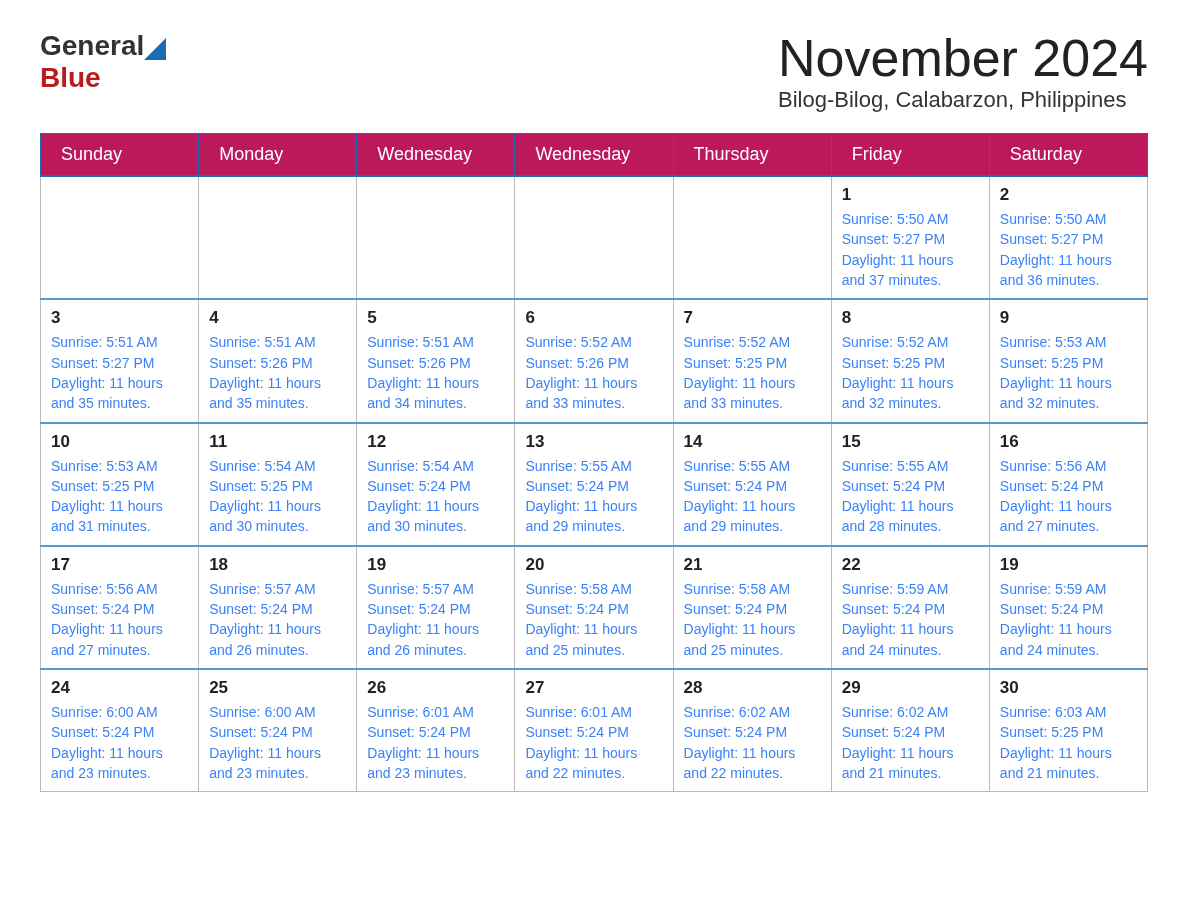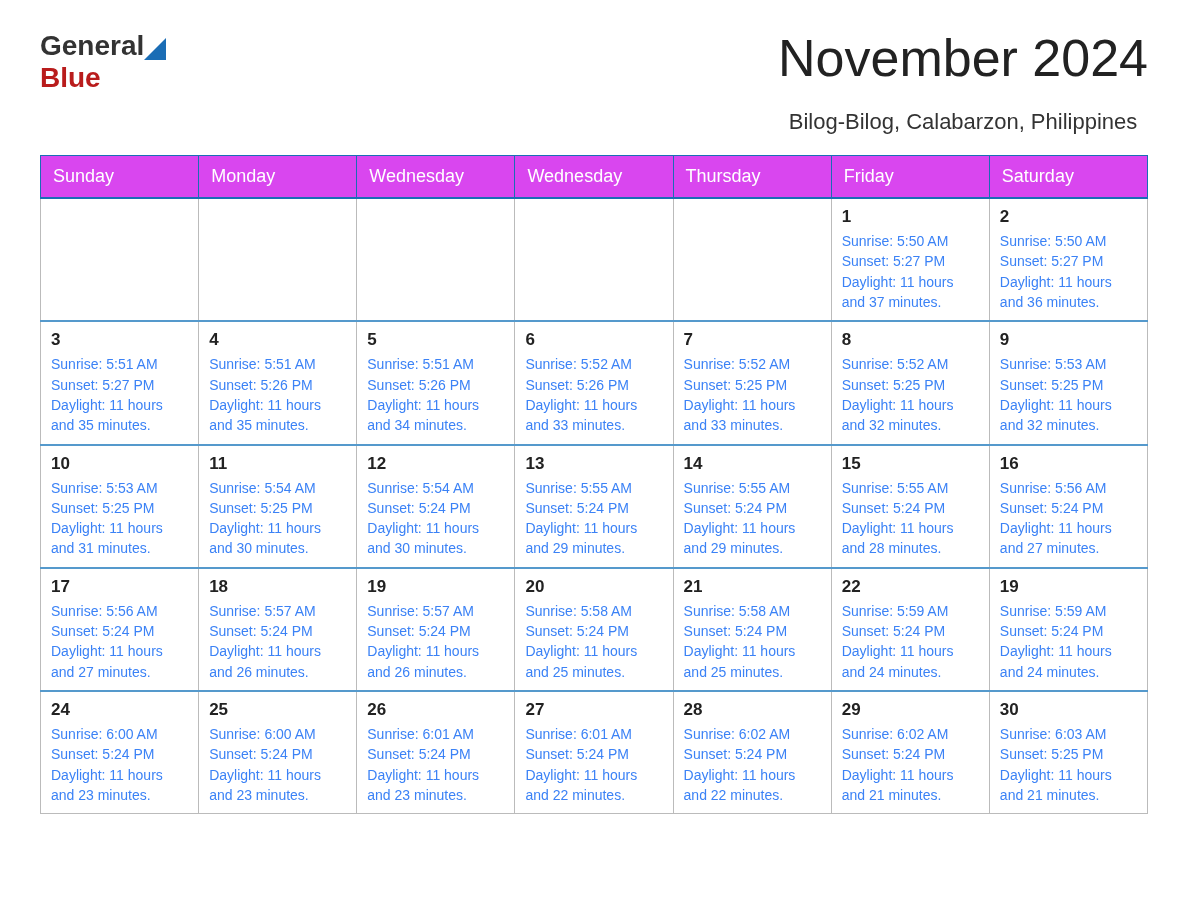--- a/index.html
+++ b/index.html
@@ -29,44 +29,44 @@
     .logo-blue {
       font-size: 28px;
       font-weight: bold;
       color: #b91c1c;
     }
     .logo-general-row {
       display: flex;
       align-items: center;
     }
     .title-block {
-      text-align: center;
+      text-align: left;
     }
     .month-title {
       font-size: 52px;
       font-weight: normal;
       color: #222;
       line-height: 1.1;
     }
     .location-title {
       font-size: 22px;
       color: #333;
-      margin-top: 22px;
+      margin-top: 0;
     }
     .calendar {
       width: 100%;
       border-collapse: collapse;
       border: 1px solid #aaa;
     }
     .calendar th {
-      background-color: #d946ef;
+      background-color: #be185d;
       color: #fff;
       font-size: 18px;
       font-weight: normal;
-      padding: 10px 12px;
+      padding: 10px 20px;
       text-align: left;
       border: 1px solid #1a6db5;
     }
     .calendar td {
       vertical-align: top;
       padding: 8px 10px;
       border: 1px solid #bbb;
       width: calc(100% / 7);
       min-height: 110px;
       height: 110px;

